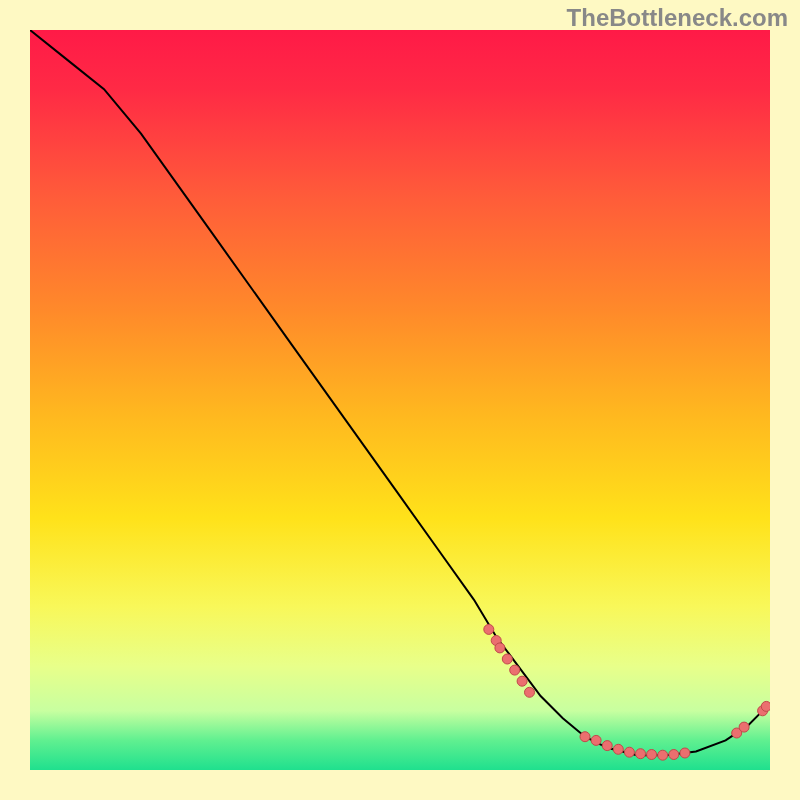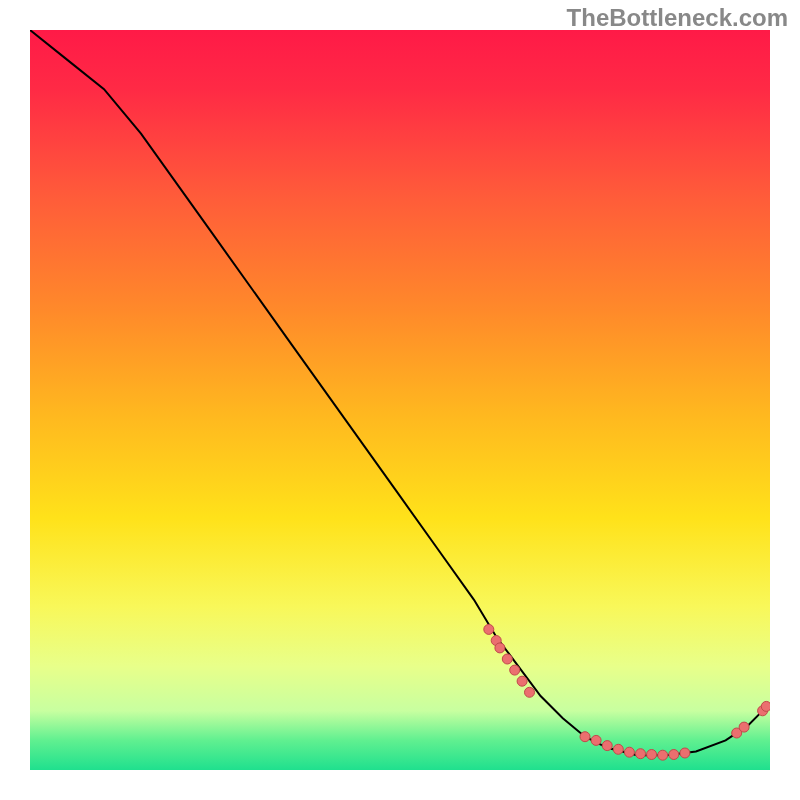--- a/index.html
+++ b/index.html
@@ -8,21 +8,21 @@
     width: 800px;
     height: 800px;
     background: #000;
     overflow: hidden;
     font-family: Arial, Helvetica, sans-serif;
   }
   .frame {
     position: relative;
     width: 800px;
     height: 800px;
-    background: #ffffff;
+    background: #fef9c3;
   }
   .watermark {
     position: absolute;
     top: 4px;
     right: 12px;
     font-size: 24px;
     font-weight: 600;
     color: #888;
     letter-spacing: 0;
     user-select: none;

